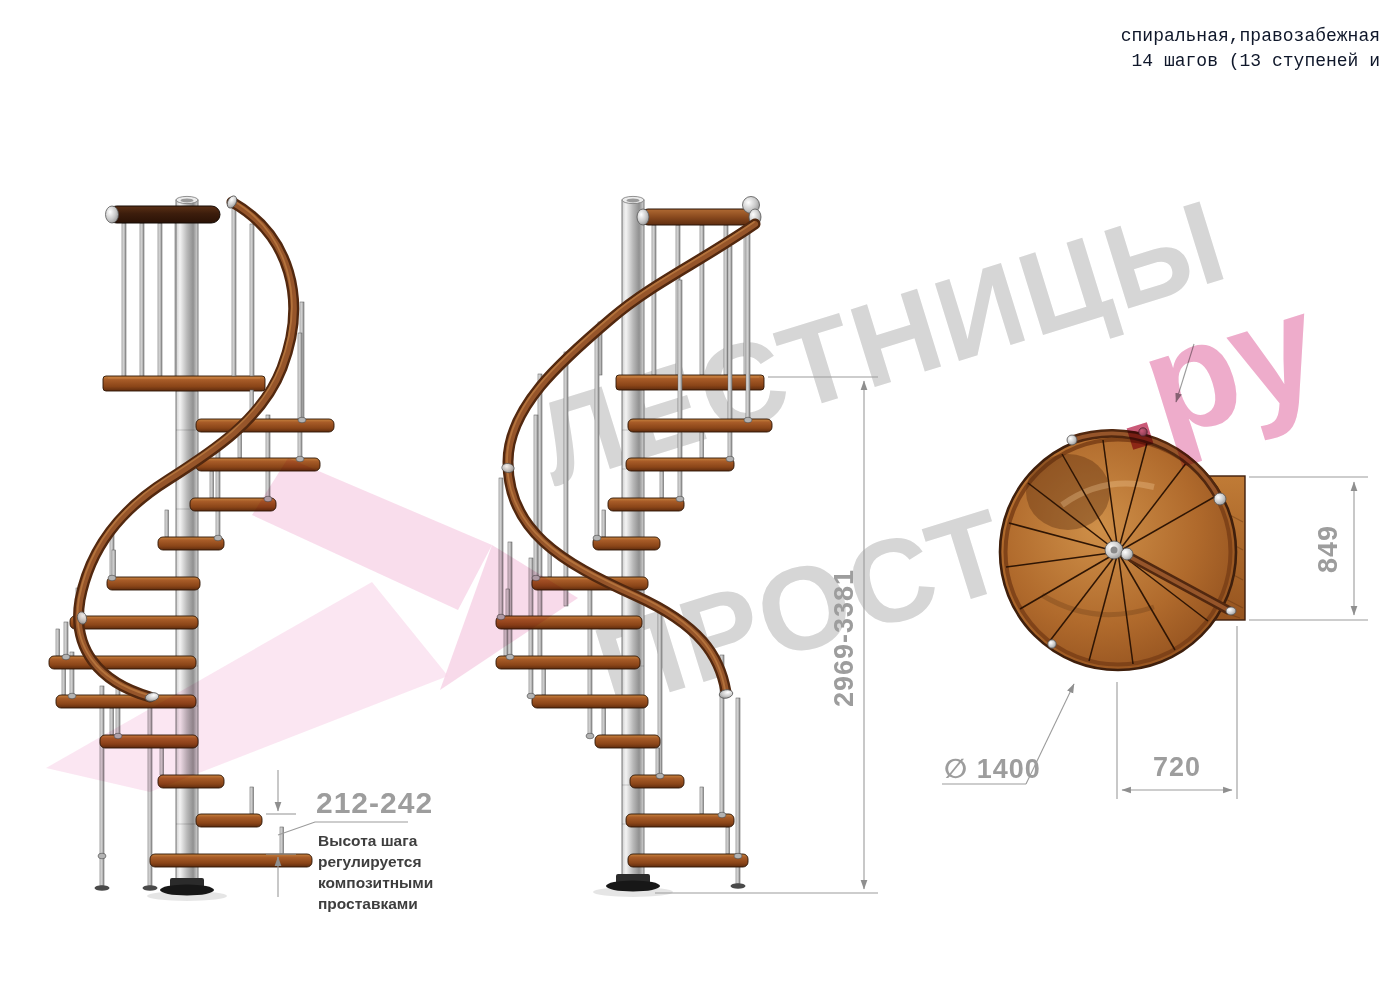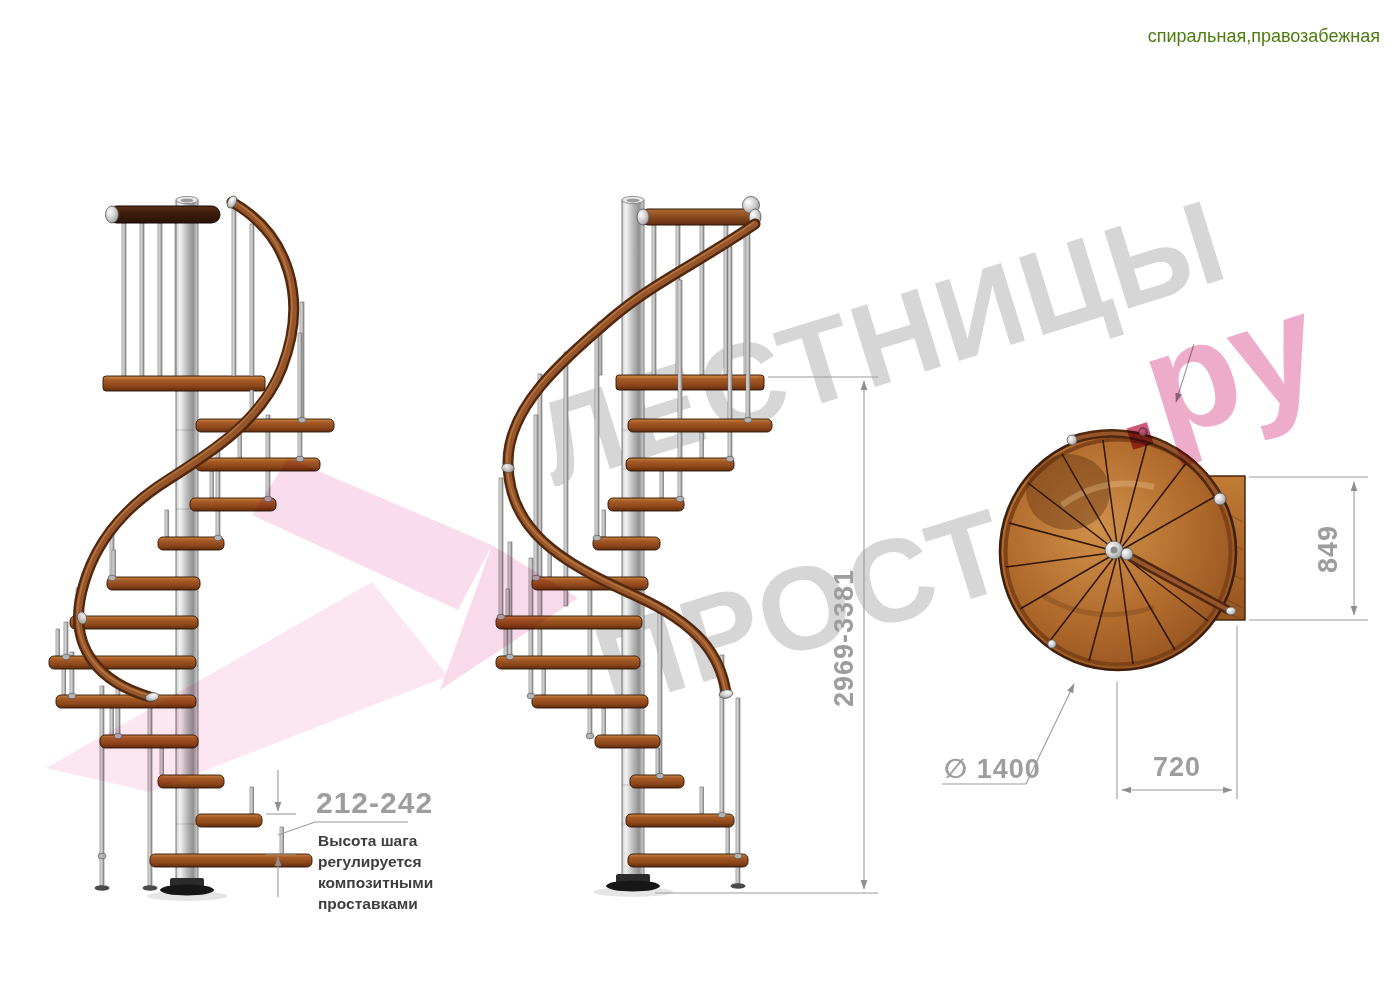--- a/index.html
+++ b/index.html
@@ -12,22 +12,22 @@
   .wm2{left:600px;top:612px;font-size:118px;}
   .wm-pink{position:absolute;left:1108px;top:328px;font-size:150px;font-weight:bold;line-height:1;
       transform:rotate(-17.2deg);transform-origin:left center;color:#eeaccb;z-index:6;
       mix-blend-mode:multiply;white-space:nowrap;user-select:none;}
   .wm-pink .dot{color:#ca5a78;}
   
   #draw{position:absolute;left:0;top:0;z-index:2;}
   
   #pinkArrow{position:absolute;left:0;top:0;z-index:5;mix-blend-mode:multiply;pointer-events:none;}
   
-  #header{position:absolute;top:24px;right:20px;text-align:right;color:#4d7c0f;
-          font-size:18px;line-height:25px;font-weight:400;z-index:3;}
+  #header{position:absolute;top:24px;right:20px;text-align:right;color:#0f172a;
+          font-size:18px;line-height:25px;font-weight:400;z-index:3;font-family:Liberation Mono, monospace;}
   
   .t{fill:url(#gT);stroke:#2e1504;stroke-width:.9;}
   .hl{stroke:#d89050;stroke-width:1.1;opacity:.55;}
   .b{fill:url(#gB);stroke:#5f5f5f;stroke-width:.55;}
   .c{fill:#b3b3b3;stroke:#4a4a4a;stroke-width:.6;}
   .met{fill:url(#gM);stroke:#555;stroke-width:.8;}
   .rA{stroke:#52280f;stroke-width:11;fill:none;stroke-linecap:round;}
   .rB{stroke:#96552a;stroke-width:6.2;fill:none;stroke-linecap:round;}
   .rC{stroke:#c08045;stroke-width:1.8;fill:none;stroke-linecap:round;opacity:.7;}
   .dim{stroke:#9b9b9b;stroke-width:1.1;fill:none;}
@@ -406,15 +406,16 @@
   <svg id="pinkArrow" width="1400" height="1000" viewBox="0 0 1400 1000">
     <polygon points="288,458 492,545 458,610 252,515" fill="#f6c8e0" opacity=".62"></polygon>
     <polygon points="492,545 578,598 440,690" fill="#f3bcd8" opacity=".55"></polygon>
     <polygon points="46,768 372,582 448,676 150,792" fill="#f9d6e9" opacity=".6"></polygon>
   </svg>
 
   <div class="wm-pink"><span class="dot">.</span><span>ру</span></div>
 
   <div id="header">
     <div>спиральная,правозабежная</div>
+    <div>14 шагов (13 ступеней и</div>
   </div>
 
 </div>
 
 </body></html>

